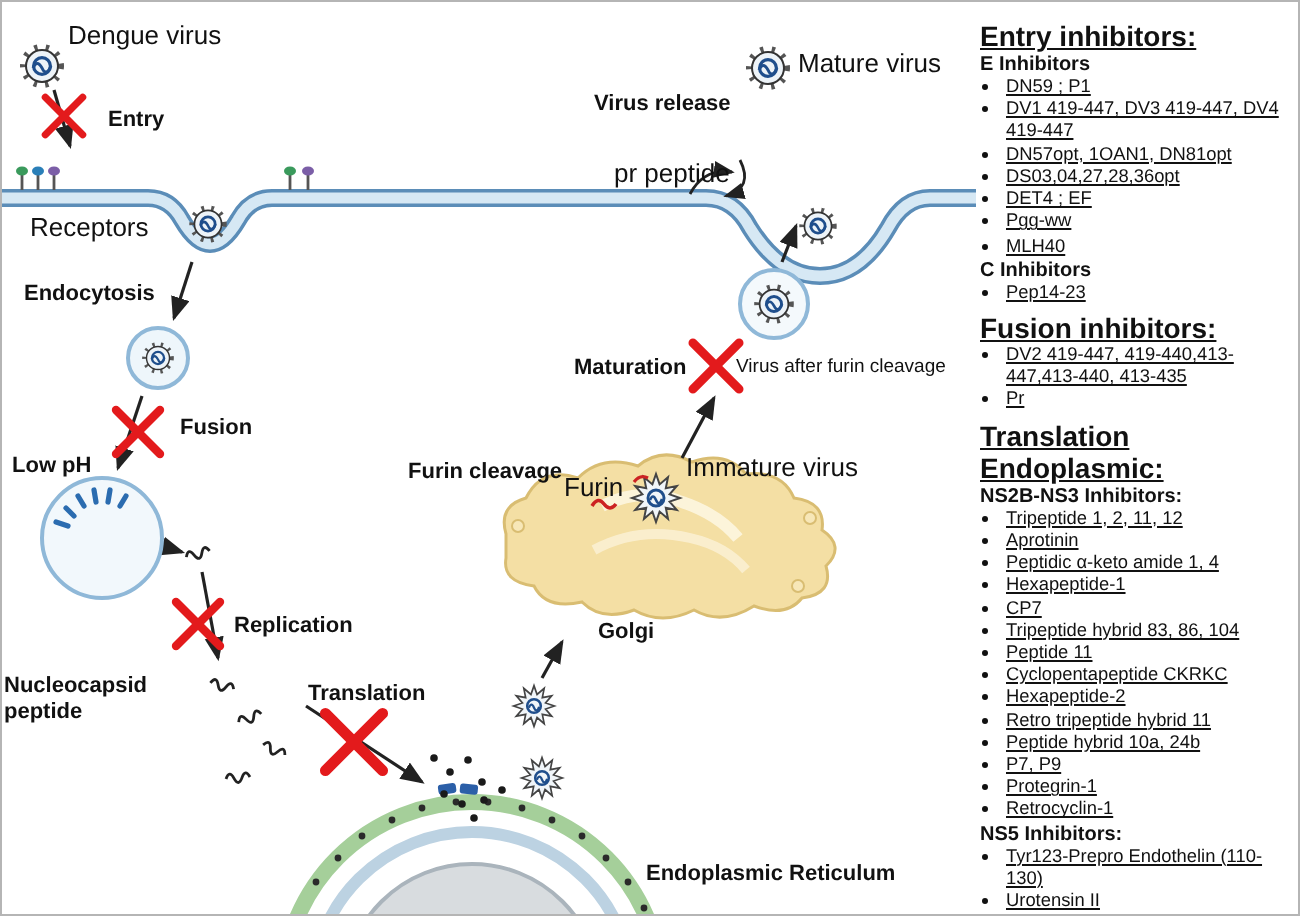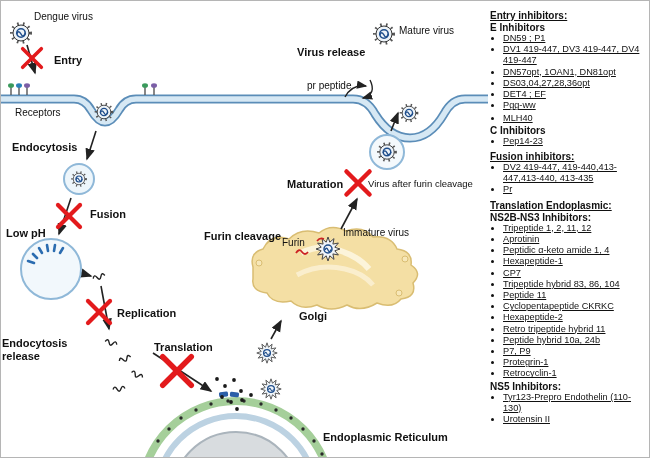--- a/index.html
+++ b/index.html
@@ -1,24 +1,24 @@
 <!DOCTYPE html>
 <html style="--membrane-edge: #5b8db8; --membrane-fill: #d6e8f4; --red-x: #e31a1c; --golgi: #f4dfa4; --golgi-edge: #d9bd72; --er-green: #a5cf9a; --er-blue: #bcd2e2; --virus-blue: #1f4e8c;"><head>
 <meta charset="utf-8">
 <style>
   html,body{margin:0;padding:0;background:#fff;}
   .stage{position:relative;width:650px;height:458px;background:#fff;border:1px solid #b5b5b5;
          box-sizing:border-box;overflow:hidden;font-family:"Liberation Sans",sans-serif;color:#111;}
   svg{position:absolute;left:0;top:0;}
-  .lbl{position:absolute;font-size:10px;line-height:1.15;white-space:nowrap;}
+  .lbl{position:absolute;font-size:13px;line-height:1.15;white-space:nowrap;}
   .lbl.b{font-weight:bold;font-size:11px;}
   .lbl.wrap{white-space:normal;}
   .lbl.small{font-size:9.5px;}
   .panel{position:absolute;left:487px;top:0;width:161px;height:458px;padding:5px 1px 0 2px;box-sizing:border-box;}
-  .panel .heading{font-weight:bold;text-decoration:underline;font-size:10px;margin-top:4px;}
+  .panel .heading{font-weight:bold;text-decoration:underline;font-size:14px;margin-top:4px;}
   .panel .subheading{font-weight:bold;font-size:10px;margin-top:1px;}
   .panel ul{margin:0 0 1px 0;padding-left:13px;list-style:disc;}
   .panel li{font-size:9.2px;line-height:1.22;margin:0;text-decoration:underline;}
 </style>
 </head>
 <body>
 
 <div class="stage">
 
   <svg width="487" height="458" viewBox="0 0 487 458">
@@ -177,21 +177,21 @@
     <use href="#redx" transform="translate(357,182) scale(1.05)"></use>
   </svg>
 
   <div class="lbl" style="left:33px;top:10px">Dengue virus</div>
   <div class="lbl b" style="left:53px;top:53px">Entry</div>
   <div class="lbl" style="left:14px;top:106px">Receptors</div>
   <div class="lbl b" style="left:11px;top:140px">Endocytosis</div>
   <div class="lbl b" style="left:89px;top:207px">Fusion</div>
   <div class="lbl b" style="left:5px;top:226px">Low pH</div>
   <div class="lbl b" style="left:116px;top:306px">Replication</div>
-  <div class="lbl b wrap" style="left:1px;top:336px;width:82px">Endocytosis release</div>
+  <div class="lbl b wrap" style="left:1px;top:336px;width:82px">Nucleocapsid peptide</div>
   <div class="lbl b" style="left:153px;top:340px">Translation</div>
   <div class="lbl b" style="left:322px;top:430px">Endoplasmic Reticulum</div>
   <div class="lbl b" style="left:298px;top:309px">Golgi</div>
   <div class="lbl b" style="left:203px;top:229px">Furin cleavage</div>
   <div class="lbl" style="left:281px;top:236px">Furin</div>
   <div class="lbl" style="left:342px;top:226px">Immature virus</div>
   <div class="lbl b" style="left:286px;top:177px">Maturation</div>
   <div class="lbl small" style="left:367px;top:178px">Virus after furin cleavage</div>
   <div class="lbl" style="left:306px;top:79px">pr peptide</div>
   <div class="lbl b" style="left:296px;top:45px">Virus release</div>

